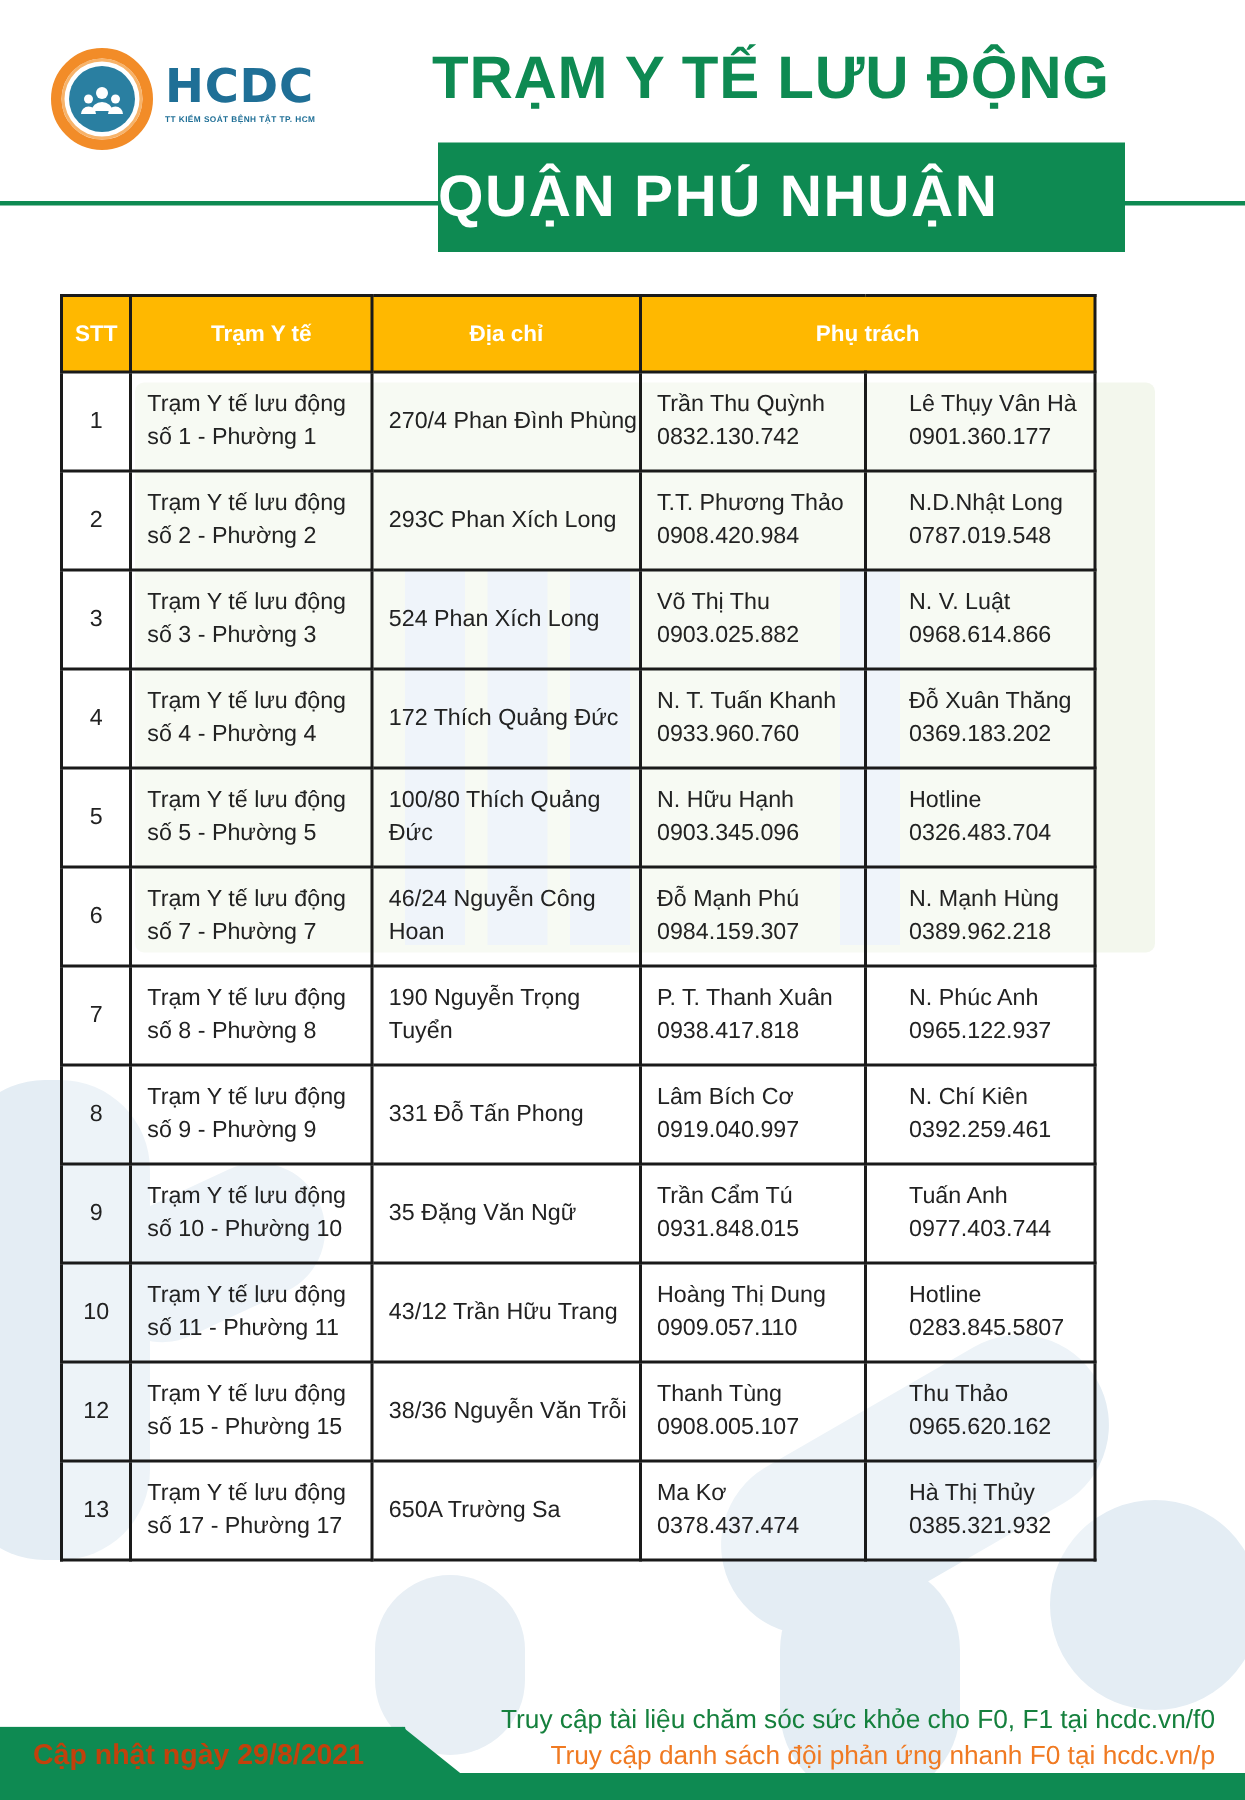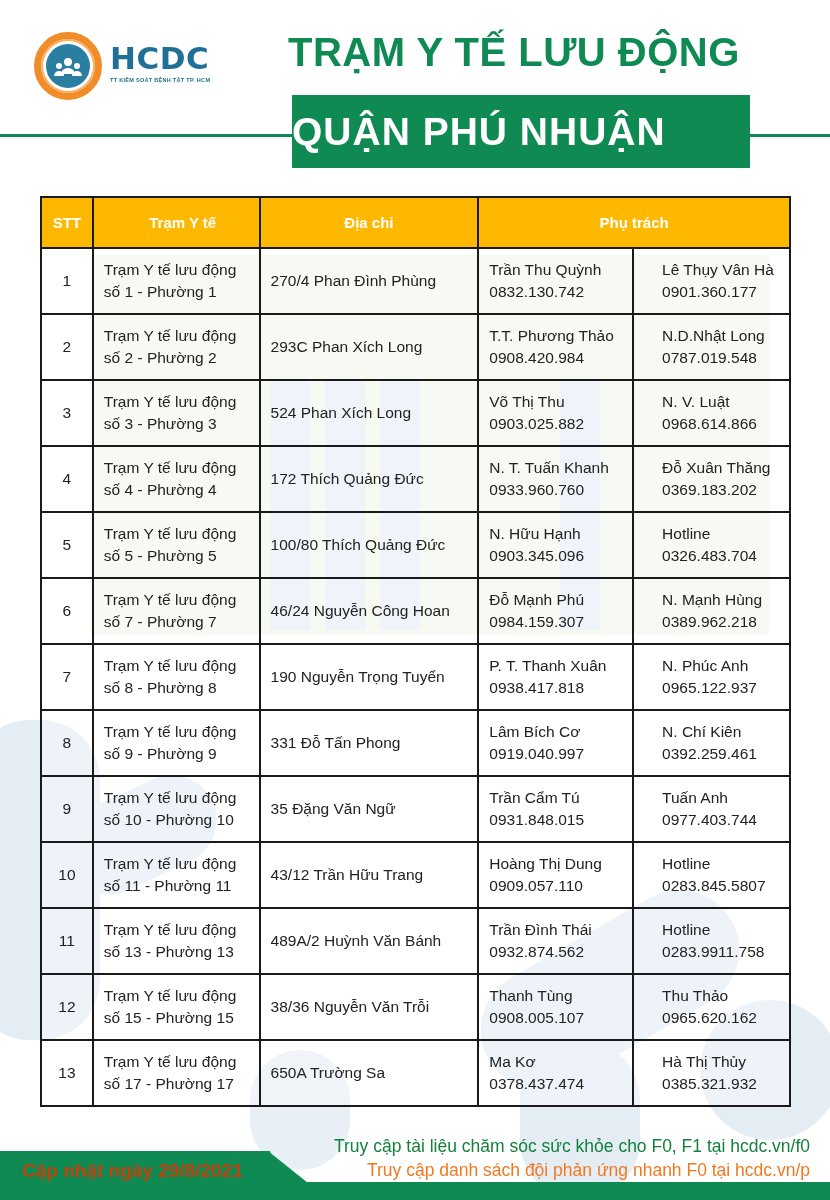--- a/index.html
+++ b/index.html
@@ -28,21 +28,21 @@
   .brand { position: absolute; left: 110px; top: 40px; z-index: 2; }
   .brand-name { font-family: "DejaVu Sans", sans-serif; font-weight: bold; font-size: 31px; color: #1f6f96; letter-spacing: 0.5px; line-height: 36px; }
   .brand-sub { font-size: 5.5px; font-weight: bold; color: #1f6f96; letter-spacing: 0.3px; margin-top: 1px; }
 
   .title1 { position: absolute; left: 288px; top: 30px; font-size: 40px; font-weight: bold; color: #0e8a52; z-index: 2; letter-spacing: 0.5px; white-space: nowrap; }
   .hline { position: absolute; left: 0; top: 134px; width: 830px; height: 3px; background: #0e8a52; z-index: 1; }
   .title2-box { position: absolute; left: 292px; top: 95px; width: 458px; height: 73px; background: #0e8a52; z-index: 2; display: flex; align-items: center; justify-content: flex-start; }
   .title2 { font-size: 39px; font-weight: bold; color: #ffffff; letter-spacing: 1px; white-space: nowrap; }
 
   
-  .tbl { position: absolute; left: 40px; top: 196px; width: 751px; border-collapse: collapse; z-index: 3; font-size: 15.5px; }
+  .tbl { position: absolute; left: 40px; top: 196px; width: 691px; border-collapse: collapse; z-index: 3; font-size: 15.5px; }
   .tbl th, .tbl td { border: 2px solid #1a1a1a; }
   .tbl thead th { background: #ffb800; color: #ffffff; font-weight: bold; height: 51px; font-size: 15px; text-align: center; }
   .tbl tbody td { height: 66px; vertical-align: middle; color: #222; line-height: 22px; background: rgba(255,255,255,0.35); }
   .c-stt { width: 52px; text-align: center; }
   .c-station { width: 167px; padding-left: 10px; }
   .c-addr { width: 220px; padding-left: 10px; margin-top: 12px; }
   .c-p1 { width: 155px; padding-left: 10px; }
   .c-p2 { width: 157px; padding-left: 28px; }
   .line { display: block; white-space: nowrap; }
 
@@ -257,36 +257,20 @@
         <td class="c-p1">
           <span class="line">Hoàng Thị Dung</span>
           <span class="line">0909.057.110</span>
         </td>
         <td class="c-p2">
           <span class="line">Hotline</span>
           <span class="line">0283.845.5807</span>
         </td>
       </tr>
       <tr>
-        <td class="c-stt">11</td>
-        <td class="c-station">
-          <span class="line">Trạm Y tế lưu động</span>
-          <span class="line">số 13 - Phường 13</span>
-        </td>
-        <td class="c-addr">489A/2 Huỳnh Văn Bánh</td>
-        <td class="c-p1">
-          <span class="line">Trần Đình Thái</span>
-          <span class="line">0932.874.562</span>
-        </td>
-        <td class="c-p2">
-          <span class="line">Hotline</span>
-          <span class="line">0283.9911.758</span>
-        </td>
-      </tr>
-      <tr>
         <td class="c-stt">12</td>
         <td class="c-station">
           <span class="line">Trạm Y tế lưu động</span>
           <span class="line">số 15 - Phường 15</span>
         </td>
         <td class="c-addr">38/36 Nguyễn Văn Trỗi</td>
         <td class="c-p1">
           <span class="line">Thanh Tùng</span>
           <span class="line">0908.005.107</span>
         </td>

